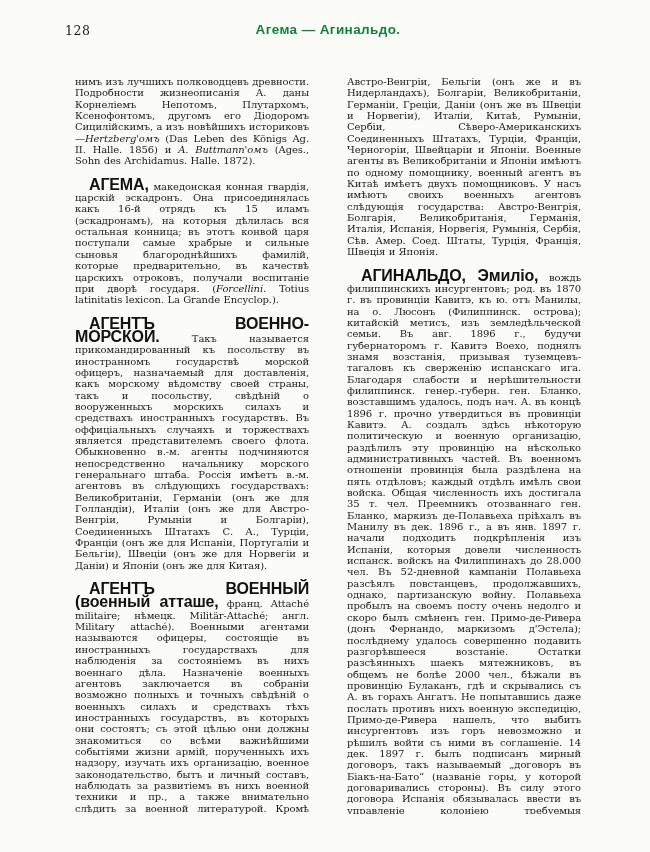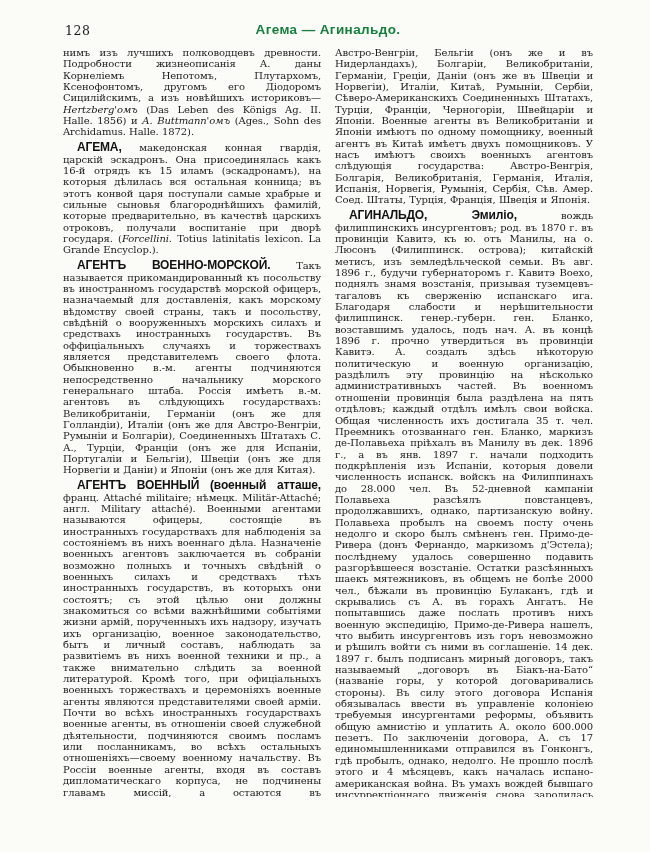--- a/index.html
+++ b/index.html
@@ -4,32 +4,32 @@
 <style>
   html,body{margin:0;padding:0;}
   body{
     width:650px;height:852px;
     background:#fbfbf8;
     font-family:"DejaVu Serif", serif;
     color:#1b1b1b;
     overflow:hidden;
   }
   .page{box-sizing:border-box;width:650px;height:852px;padding:22px 57px 0 63px;}
-  .pagehead{position:relative;height:20px;margin-bottom:5px;}
+  .pagehead{position:relative;height:20px;margin-bottom:22px;}
   .pagenum{position:absolute;left:2px;top:1px;font-size:12.5px;letter-spacing:0.5px;}
   .runhead{display:block;text-align:center;font-family:"Liberation Sans",sans-serif;
     font-weight:bold;font-size:13.5px;letter-spacing:0.4px;color:#15803d;}
   .cols{display:flex;}
   .col{width:277px;height:750px;overflow:hidden;text-align:justify;
     font-size:10px;line-height:11.35px;letter-spacing:-0.1px;word-spacing:0.3px;}
   .col.left{margin-right:14px;}
-  p.para{margin:0;padding:0;}
+  p.para{margin:12px;padding:0;}
   p.para.indent{text-indent:14px;}
   p.para.spaced{margin-top:4.5px;}
-  .r-b{font-family:"Liberation Sans",sans-serif;font-weight:bold;font-size:12px;
+  .r-b{font-family:"Liberation Sans",sans-serif;font-weight:bold;font-size:16px;
     letter-spacing:-0.15px;color:#121212;}
   .r-i{font-style:italic;}
 </style>
 </head>
 <body>
 
 <div class="page">
   <div class="pagehead">
     <span class="pagenum">128</span>
     <span class="runhead">Агема — Агинальдо.</span>

